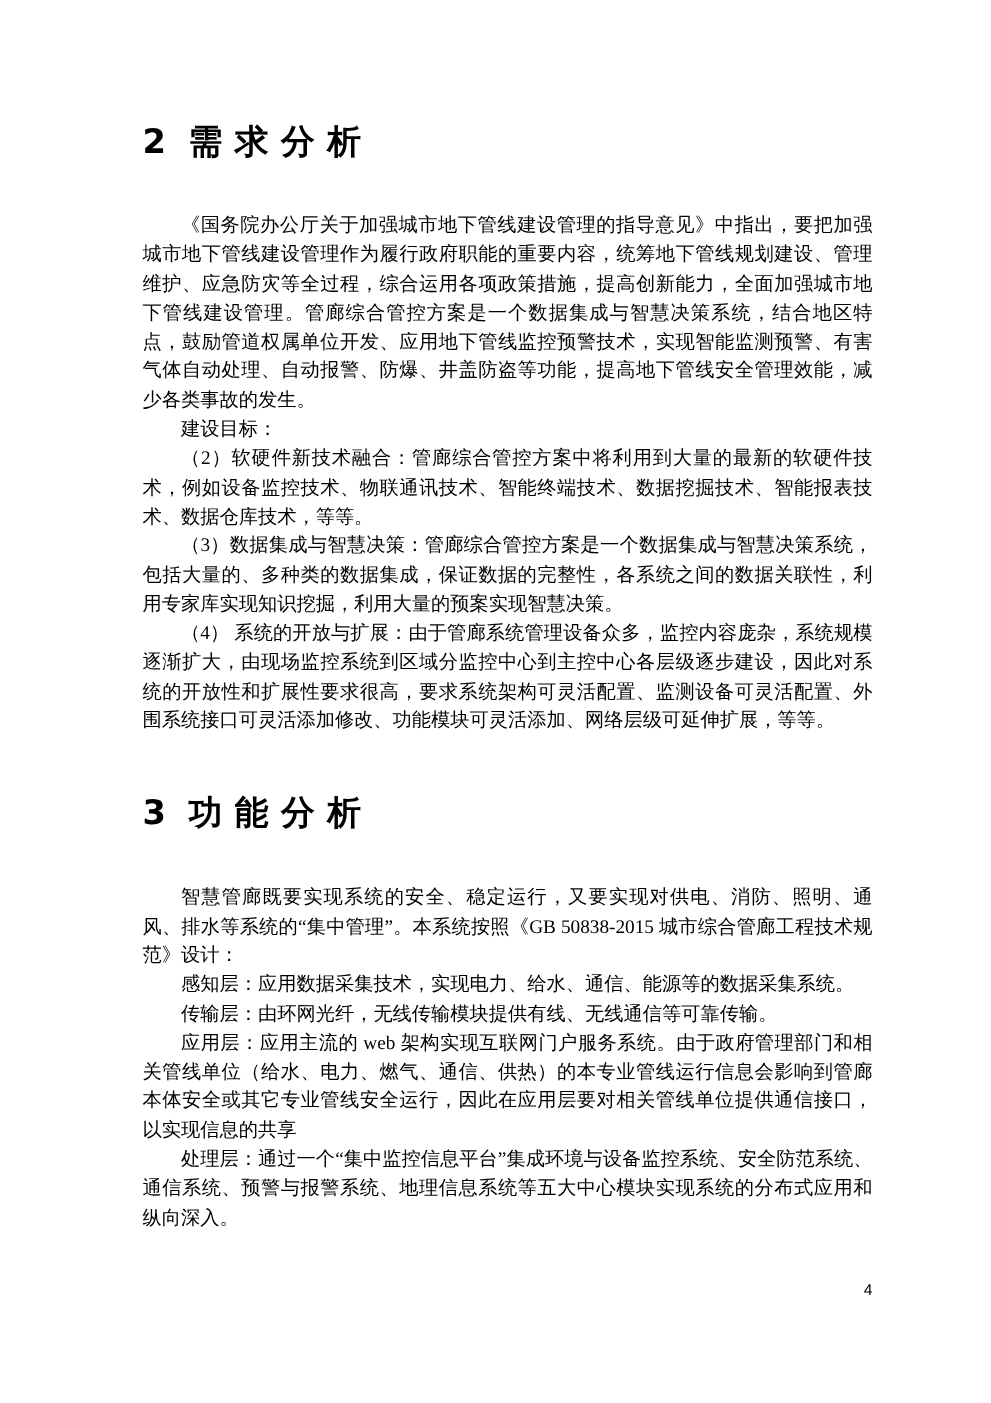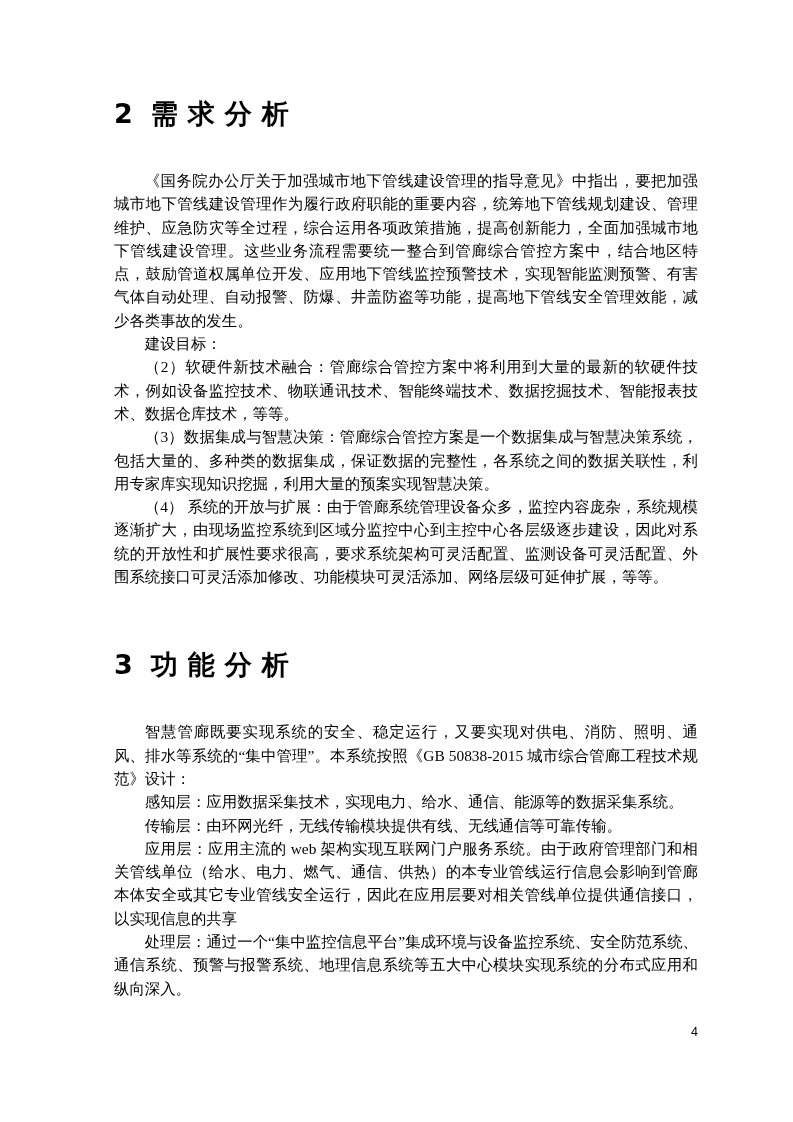--- a/index.html
+++ b/index.html
@@ -24,21 +24,21 @@
   h1.doc-heading {
     margin: 0 0 38px 0;
     font-family: "DejaVu Sans", "Liberation Sans", sans-serif;
     font-weight: bold;
     font-size: 27px;
     line-height: 34px;
     color: #000000;
     white-space: nowrap;
   }
   h1.doc-heading.second {
-    margin-top: 60px;
+    margin-top: 46px;
     margin-bottom: 38px;
   }
   .h-num {
     display: inline-block;
     margin-right: 18px;
     letter-spacing: 0;
   }
   .h-title {
     letter-spacing: 10px;
   }
@@ -60,21 +60,21 @@
 </style>
 </head>
 <body>
 
 <div class="page">
 
   <section>
     <h1 class="doc-heading">
       <span class="h-num">2</span><span class="h-title">需求分析</span>
     </h1>
-    <p class="body-p">《国务院办公厅关于加强城市地下管线建设管理的指导意见》中指出，要把加强城市地下管线建设管理作为履行政府职能的重要内容，统筹地下管线规划建设、管理维护、应急防灾等全过程，综合运用各项政策措施，提高创新能力，全面加强城市地下管线建设管理。这些业务流程需要统一整合到管廊综合管控方案中，结合地区特点，鼓励管道权属单位开发、应用地下管线监控预警技术，实现智能监测预警、有害气体自动处理、自动报警、防爆、井盖防盗等功能，提高地下管线安全管理效能，减少各类事故的发生。</p>
+    <p class="body-p">《国务院办公厅关于加强城市地下管线建设管理的指导意见》中指出，要把加强城市地下管线建设管理作为履行政府职能的重要内容，统筹地下管线规划建设、管理维护、应急防灾等全过程，综合运用各项政策措施，提高创新能力，全面加强城市地下管线建设管理。管廊综合管控方案是一个数据集成与智慧决策系统，结合地区特点，鼓励管道权属单位开发、应用地下管线监控预警技术，实现智能监测预警、有害气体自动处理、自动报警、防爆、井盖防盗等功能，提高地下管线安全管理效能，减少各类事故的发生。</p>
     <p class="body-p">建设目标：</p>
     <p class="body-p">（2）软硬件新技术融合：管廊综合管控方案中将利用到大量的最新的软硬件技术，例如设备监控技术、物联通讯技术、智能终端技术、数据挖掘技术、智能报表技术、数据仓库技术，等等。</p>
     <p class="body-p">（3）数据集成与智慧决策：管廊综合管控方案是一个数据集成与智慧决策系统，包括大量的、多种类的数据集成，保证数据的完整性，各系统之间的数据关联性，利用专家库实现知识挖掘，利用大量的预案实现智慧决策。</p>
     <p class="body-p">（4） 系统的开放与扩展：由于管廊系统管理设备众多，监控内容庞杂，系统规模逐渐扩大，由现场监控系统到区域分监控中心到主控中心各层级逐步建设，因此对系统的开放性和扩展性要求很高，要求系统架构可灵活配置、监测设备可灵活配置、外围系统接口可灵活添加修改、功能模块可灵活添加、网络层级可延伸扩展，等等。</p>
   </section>
 
   <section>
     <h1 class="doc-heading second">
       <span class="h-num">3</span><span class="h-title">功能分析</span>
     </h1>

